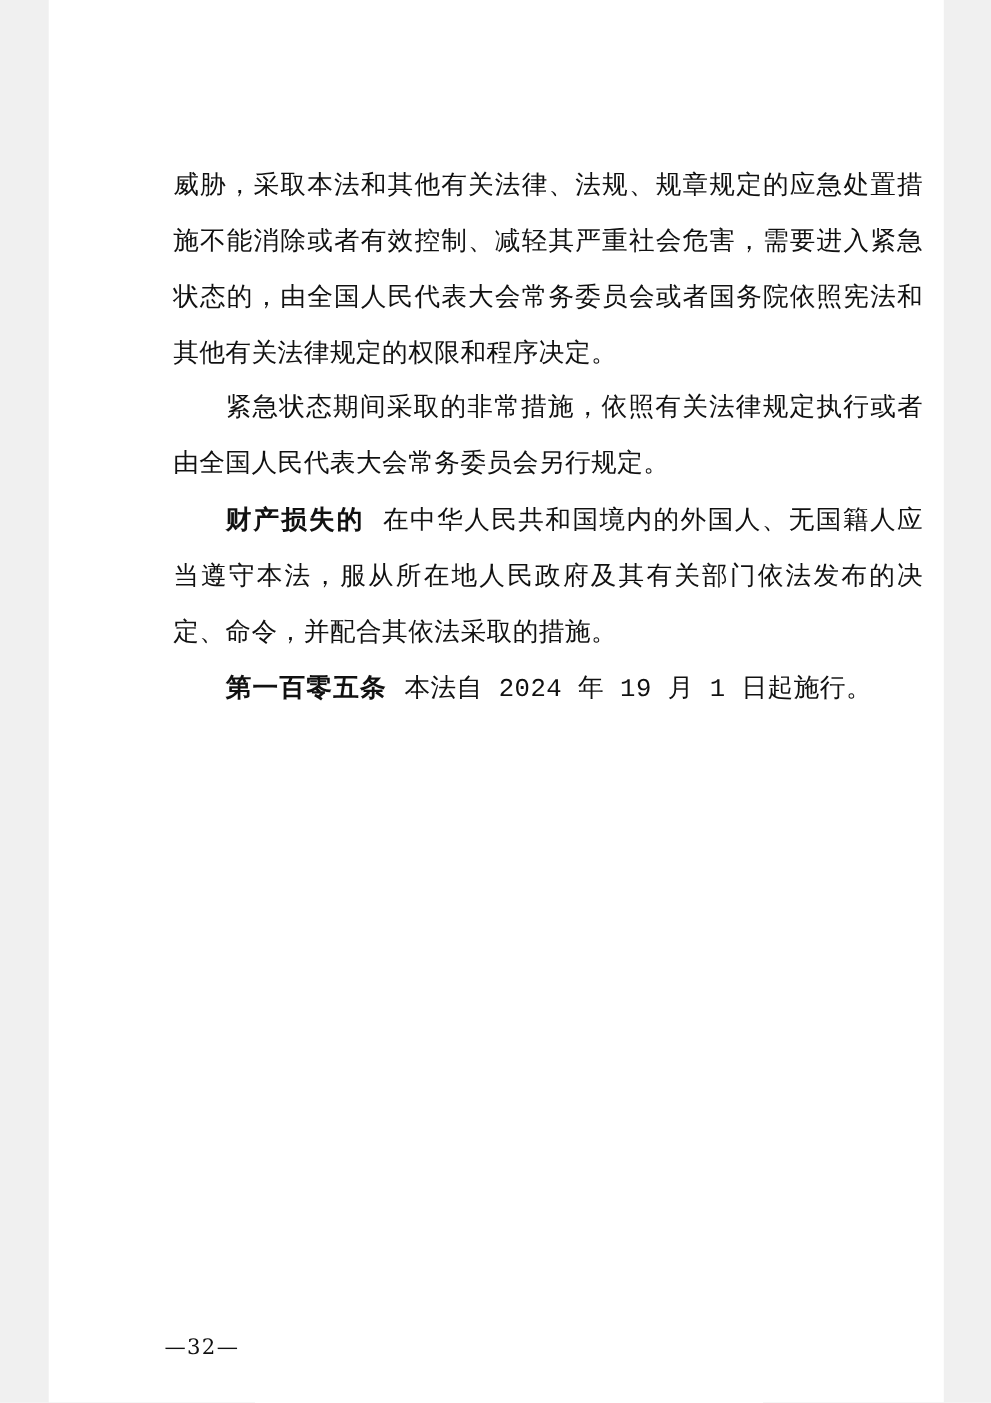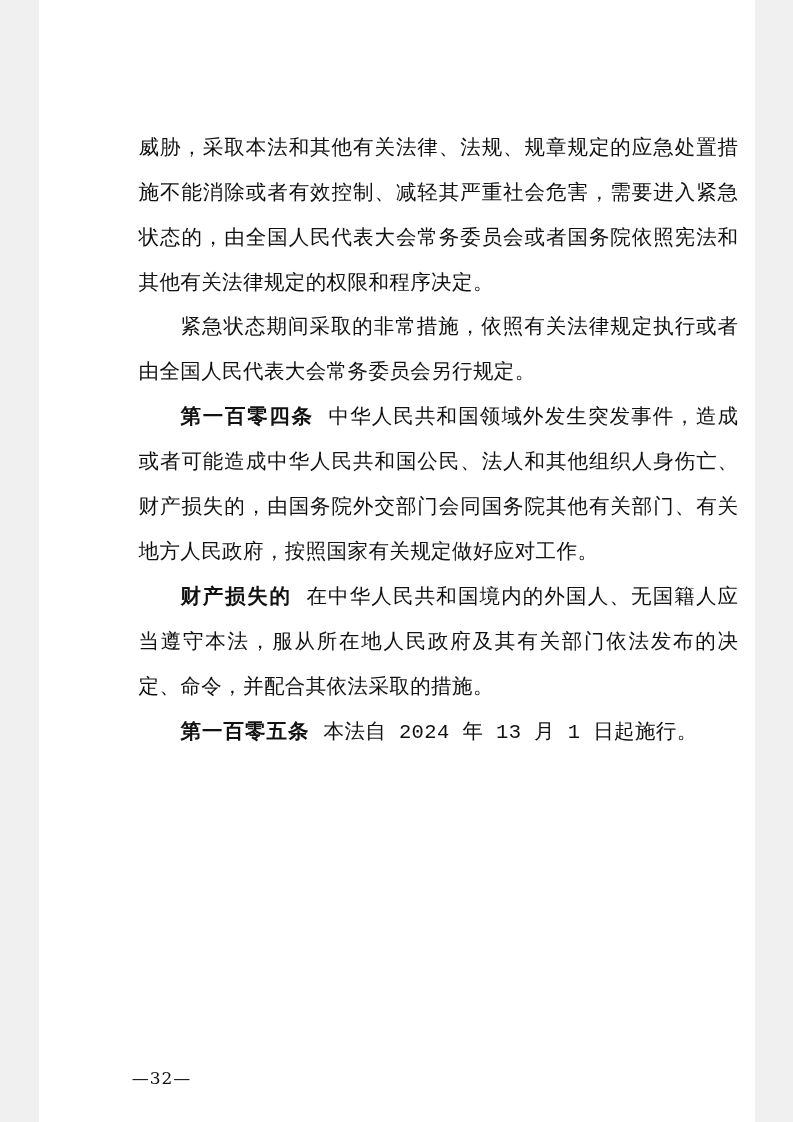--- a/index.html
+++ b/index.html
@@ -64,28 +64,25 @@
   <div class="content">
 
     <p class="para">
       <span>威胁，采取本法和其他有关法律、法规、规章规定的应急处置措施不能消除或者有效控制、减轻其严重社会危害，需要进入紧急状态的，由全国人民代表大会常务委员会或者国务院依照宪法和其他有关法律规定的权限和程序决定。</span>
     </p>
 
     <p class="para indent">
       <span>紧急状态期间采取的非常措施，依照有关法律规定执行或者由全国人民代表大会常务委员会另行规定。</span>
     </p>
 
-    <p class="para indent">
-      <span class="artnum">第一百零四条</span><span class="gap"></span><span>中华人民共和国领域外发生突发事件，造成或者可能造成中华人民共和国公民、法人和其他组织人身伤亡、财产损失的，由国务院外交部门会同国务院其他有关部门、有关地方人民政府，按照国家有关规定做好应对工作。</span>
-    </p>
 
     <p class="para indent">
       <span class="artnum">财产损失的</span><span class="gap"></span><span>在中华人民共和国境内的外国人、无国籍人应当遵守本法，服从所在地人民政府及其有关部门依法发布的决定、命令，并配合其依法采取的措施。</span>
     </p>
 
     <p class="para indent">
-      <span class="artnum">第一百零五条</span><span class="gap"></span><span>本法自 2024 年 13 月 1 日起施行。</span>
+      <span class="artnum">第一百零五条</span><span class="gap"></span><span>本法自 2024 年 19 月 1 日起施行。</span>
     </p>
 
   </div>
 
   <div class="page-number">—32—</div>
 </div>
 
 </body></html>

